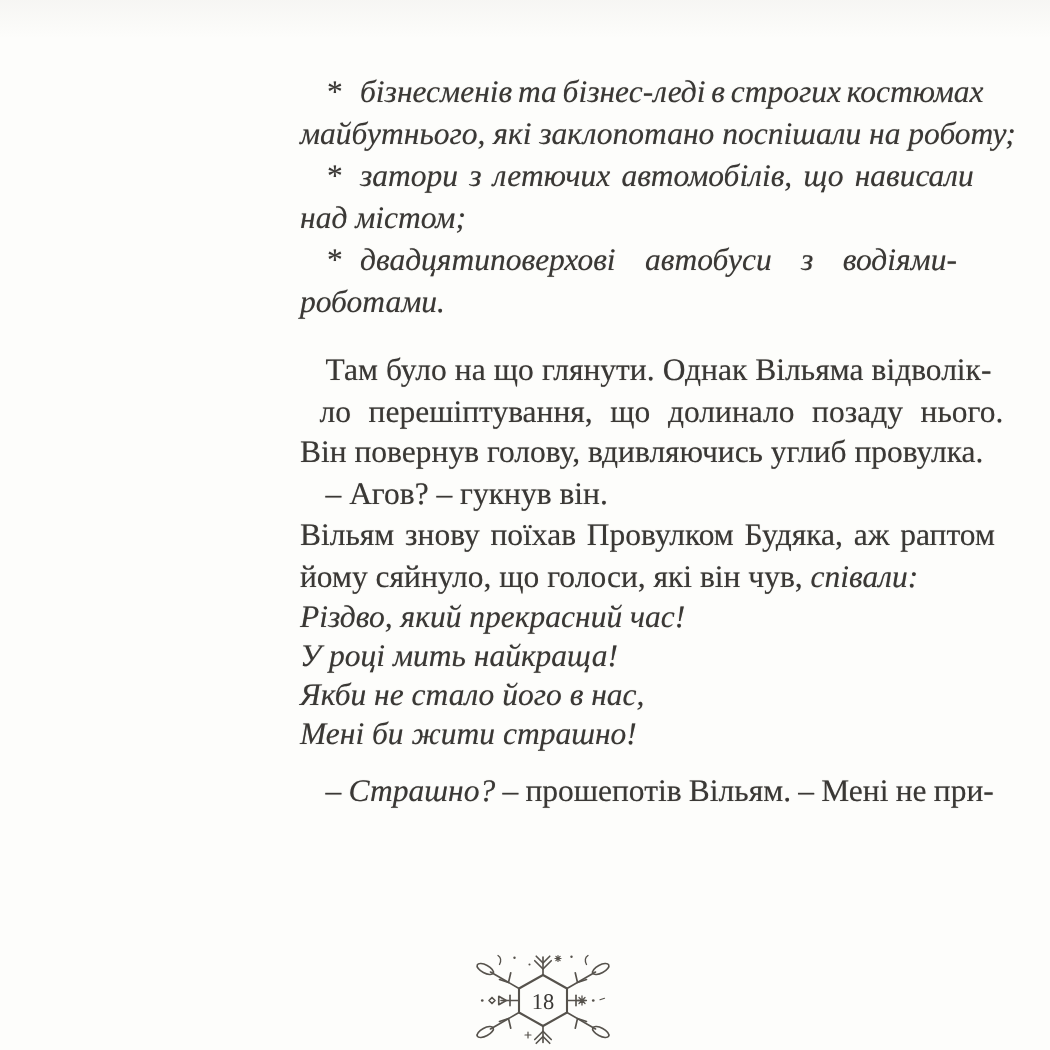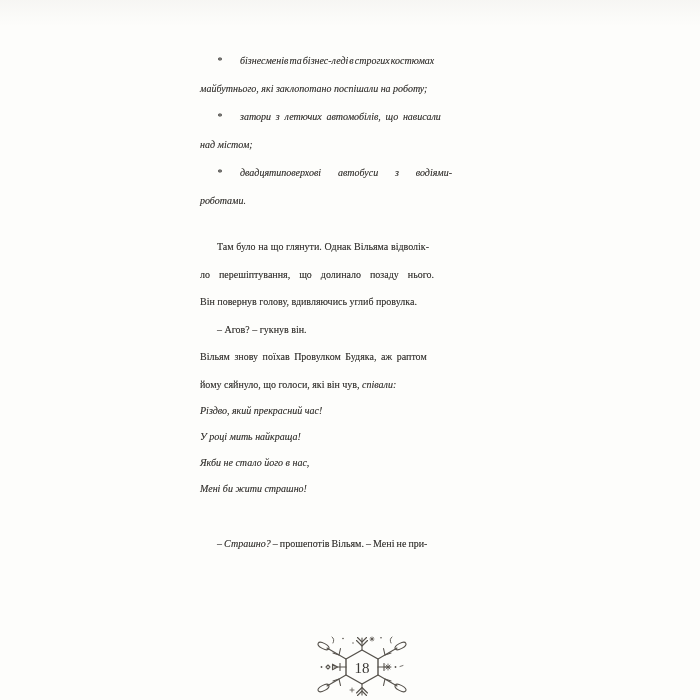--- a/index.html
+++ b/index.html
@@ -10,29 +10,29 @@
     font-family:"Liberation Serif", serif;
     color:#3a3835;
   }
   .page::before{ 
     content:"";position:absolute;left:0;top:0;right:0;height:26px;
     background:linear-gradient(180deg,rgba(120,115,105,0.05),rgba(120,115,105,0));
     pointer-events:none;
   }
   .text-col{position:absolute;left:200px;top:47px;width:345px;}
   .line{
-    height:27.5px;line-height:27.5px;font-size:10px;
+    height:27.5px;line-height:27.5px;font-size:21px;
     white-space:nowrap;
     text-shadow:0 0 0.5px rgba(58,56,53,0.55);
   }
   .section{margin:0;}
   .sec-list .line{font-style:italic;height:28px;line-height:28px;}
   .sec-prose{margin-top:18px;}
   .sec-poem .line{font-style:italic;height:26px;line-height:26px;}
-  .sec-closing{margin-top:28px;}
+  .sec-closing{margin-top:12px;}
   .indent{text-indent:17px;}
   .bullet{display:inline-block;width:40px;padding-left:17px;box-sizing:border-box;font-style:italic;}
   .btext{display:inline-block;width:305px;vertical-align:top;font-style:italic;}
   .it{font-style:italic;}
   .ornament{position:absolute;left:312px;top:634px;width:100px;height:64px;}
   .ornament svg{display:block;}
   .ornament text{
     font-family:"Liberation Serif", serif;font-size:15px;fill:#3a3835;
   }
 </style>
@@ -45,21 +45,21 @@
     <div class="section sec-list" id="sec-list">
         <div class="line"><span class="bullet">*</span><span class="btext j" style="word-spacing: -1.4125px;">бізнесменів та бізнес-леді в строгих костюмах</span></div>
         <div class="line"><span>майбутнього, які заклопотано поспішали на роботу;</span></div>
         <div class="line"><span class="bullet">*</span><span class="btext j" style="word-spacing: 2.24688px;">затори з летючих автомобілів, що нависали</span></div>
         <div class="line"><span>над містом;</span></div>
         <div class="line"><span class="bullet">*</span><span class="btext j" style="word-spacing: 14.3333px;">двадцятиповерхові автобуси з водіями-</span></div>
         <div class="line"><span>роботами.</span></div>
       </div>
     <div class="section sec-prose" id="sec-prose">
         <div class="line j indent" style="word-spacing: 0.174107px;"><span>Там було на що глянути. Однак Вільяма відволік-</span></div>
-        <div class="line j" style="word-spacing: 6.50938px;"><span>ло перешіптування, що долинало позаду нього.</span></div>
+        <div class="line j" style="word-spacing: 6.50938px; margin-left: 13px;"><span>ло перешіптування, що долинало позаду нього.</span></div>
         <div class="line"><span>Він повернув голову, вдивляючись углиб провулка.</span></div>
         <div class="line indent"><span>– Агов? – гукнув він.</span></div>
         <div class="line j" style="word-spacing: 1.96094px;"><span>Вільям знову поїхав Провулком Будяка, аж раптом</span></div>
         <div class="line"><span>йому сяйнуло, що голоси, які він чув, </span><span class="it">співали:</span></div>
       </div>
     <div class="section sec-poem" id="sec-poem">
         <div class="line"><span>Різдво, який прекрасний час!</span></div>
         <div class="line"><span>У році мить найкраща!</span></div>
         <div class="line"><span>Якби не стало його в нас,</span></div>
         <div class="line"><span>Мені би жити страшно!</span></div>

